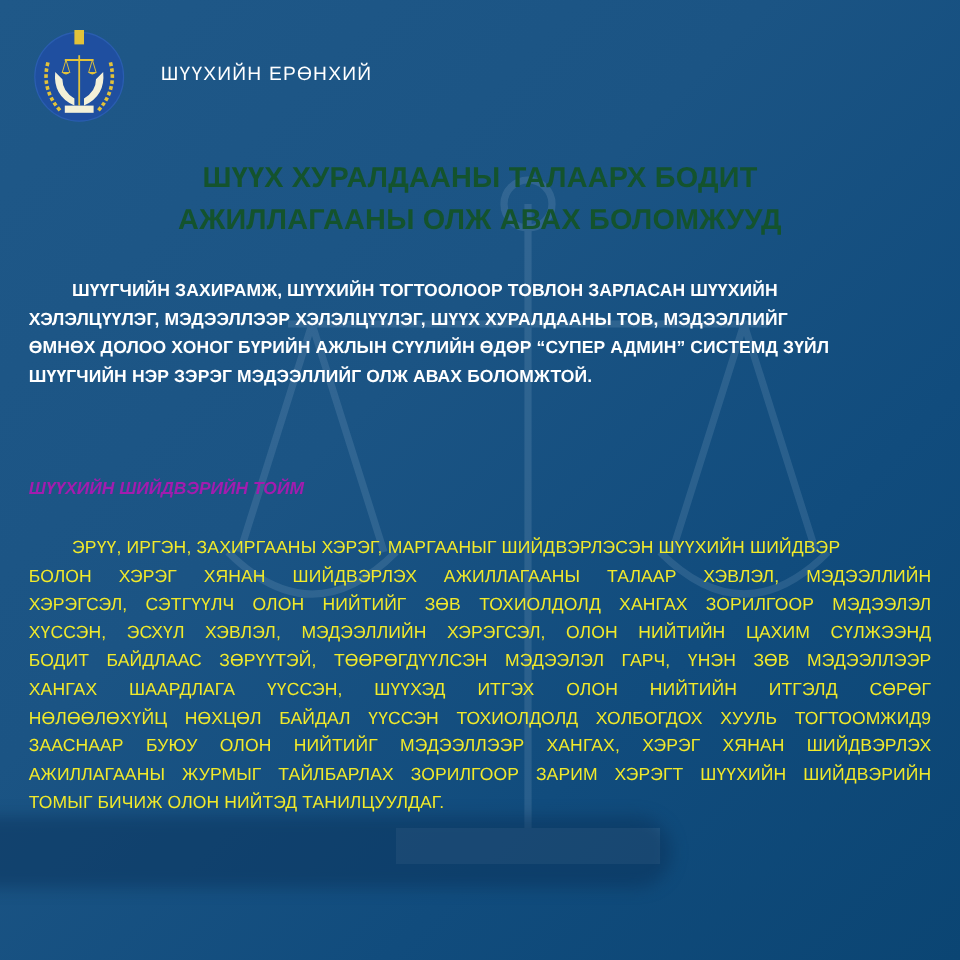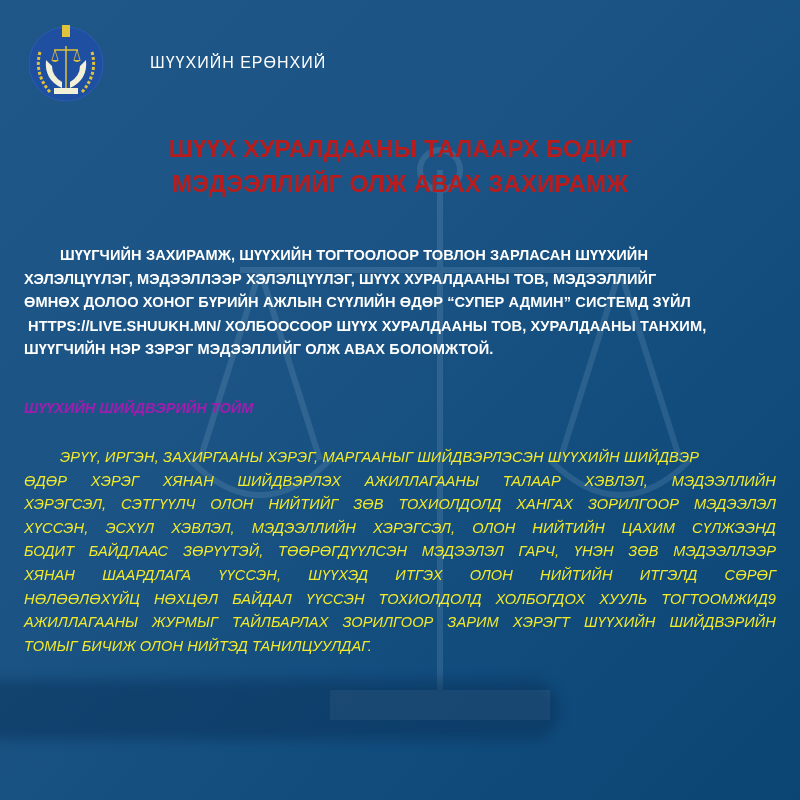--- a/index.html
+++ b/index.html
@@ -16,42 +16,42 @@
   }
   .bg-blur {
     left: -40px; top: 680px; width: 600px; height: 60px;
     background: rgba(10,50,90,0.5); border-radius: 40px; filter: blur(6px);
   }
   .header {
     position: absolute; left: 26px; top: 22px; display: flex; align-items: center;
   }
   .logo { width: 80px; height: 80px; }
   .org-name {
-    margin-left: 44px; color: #ffffff; font-size: 16px; letter-spacing: 1px;
+    margin-left: 28px; color: #ffffff; font-size: 16px; letter-spacing: 1px;
     line-height: 29px; text-align: center;
   }
   .title {
     position: absolute; left: 0; right: 0; top: 131px; text-align: center;
-    color: #b91c1c; font-weight: bold; font-size: 24px; line-height: 35px; letter-spacing: 0.2px;
+    color: #14532d; font-weight: bold; font-size: 24px; line-height: 35px; letter-spacing: 0.2px;
   }
   .intro {
     position: absolute; left: 24px; width: 756px; top: 232px;
     color: #ffffff; font-weight: bold; font-size: 14.6px; line-height: 23.5px;
-    text-align: justify; letter-spacing: 0.1px; margin-top: 12px;
+    text-align: justify; letter-spacing: 0.1px;
   }
   .intro .line { display: block; white-space: nowrap; }
   .section-heading {
     position: absolute; left: 24px; top: 400px;
     color: #a21caf; font-weight: bold; font-style: italic; font-size: 14.5px;
   }
   .summary {
     position: absolute; left: 24px; width: 752px; top: 446px;
     color: #f2ea2a; font-size: 14.6px; line-height: 23.6px; letter-spacing: 0.1px;
   }
-  .summary .line { display: block; text-align: justify; text-align-last: justify; white-space: nowrap; font-style: italic; }
+  .summary .line { display: block; text-align: justify; text-align-last: justify; white-space: nowrap; }
   .summary .line.last { text-align-last: left; }
 </style>
 </head>
 <body>
 
 <svg class="bg-shape bg-scale" viewBox="0 0 520 600">
   <g fill="none" stroke="#cfe3f5" stroke-width="6">
     <line x1="260" y1="40" x2="260" y2="560"></line>
     <line x1="60" y1="140" x2="460" y2="140"></line>
     <path d="M80 140 L20 330 M80 140 L140 330"></path>
@@ -88,36 +88,36 @@
 
     <rect x="28" y="66" width="24" height="6" fill="#f3f0d8"></rect>
   </svg>
   <div class="org-name">
     <div>ШҮҮХИЙН ЕРӨНХИЙ</div>
   </div>
 </div>
 
 <div class="title">
   <div>ШҮҮХ ХУРАЛДААНЫ ТАЛААРХ БОДИТ</div>
-  <div>МЭДЭЭЛЛИЙГ ОЛЖ АВАХ ЗАХИРАМЖ</div>
+  <div>АЖИЛЛАГААНЫ ОЛЖ АВАХ БОЛОМЖУУД</div>
 </div>
 
 <div class="intro">
   <span class="line" style="padding-left:36px;">ШҮҮГЧИЙН ЗАХИРАМЖ, ШҮҮХИЙН ТОГТООЛООР ТОВЛОН ЗАРЛАСАН ШҮҮХИЙН</span>
   <span class="line">ХЭЛЭЛЦҮҮЛЭГ, МЭДЭЭЛЛЭЭР ХЭЛЭЛЦҮҮЛЭГ, ШҮҮХ ХУРАЛДААНЫ ТОВ, МЭДЭЭЛЛИЙГ</span>
   <span class="line">ӨМНӨХ ДОЛОО ХОНОГ БҮРИЙН АЖЛЫН СҮҮЛИЙН ӨДӨР “СУПЕР АДМИН” СИСТЕМД ЗҮЙЛ</span>
-  <span class="line" style="padding-left:4px;">HTTPS://LIVE.SHUUKH.MN/ ХОЛБООСООР ШҮҮХ ХУРАЛДААНЫ ТОВ, ХУРАЛДААНЫ ТАНХИМ,</span>
   <span class="line">ШҮҮГЧИЙН НЭР ЗЭРЭГ МЭДЭЭЛЛИЙГ ОЛЖ АВАХ БОЛОМЖТОЙ.</span>
 </div>
 
 <div class="section-heading">ШҮҮХИЙН ШИЙДВЭРИЙН ТОЙМ</div>
 
 <div class="summary">
   <span class="line" style="padding-left:36px; text-align-last:left; letter-spacing:0.15px;">ЭРҮҮ, ИРГЭН, ЗАХИРГААНЫ ХЭРЭГ, МАРГААНЫГ ШИЙДВЭРЛЭСЭН ШҮҮХИЙН ШИЙДВЭР</span>
-  <span class="line">ӨДӨР ХЭРЭГ ХЯНАН ШИЙДВЭРЛЭХ АЖИЛЛАГААНЫ ТАЛААР ХЭВЛЭЛ, МЭДЭЭЛЛИЙН</span>
+  <span class="line">БОЛОН ХЭРЭГ ХЯНАН ШИЙДВЭРЛЭХ АЖИЛЛАГААНЫ ТАЛААР ХЭВЛЭЛ, МЭДЭЭЛЛИЙН</span>
   <span class="line">ХЭРЭГСЭЛ, СЭТГҮҮЛЧ ОЛОН НИЙТИЙГ ЗӨВ ТОХИОЛДОЛД ХАНГАХ ЗОРИЛГООР МЭДЭЭЛЭЛ</span>
   <span class="line">ХҮССЭН, ЭСХҮЛ ХЭВЛЭЛ, МЭДЭЭЛЛИЙН ХЭРЭГСЭЛ, ОЛОН НИЙТИЙН ЦАХИМ СҮЛЖЭЭНД</span>
   <span class="line">БОДИТ БАЙДЛААС ЗӨРҮҮТЭЙ, ТӨӨРӨГДҮҮЛСЭН МЭДЭЭЛЭЛ ГАРЧ, ҮНЭН ЗӨВ МЭДЭЭЛЛЭЭР</span>
-  <span class="line">ХЯНАН ШААРДЛАГА ҮҮССЭН, ШҮҮХЭД ИТГЭХ ОЛОН НИЙТИЙН ИТГЭЛД СӨРӨГ</span>
+  <span class="line">ХАНГАХ ШААРДЛАГА ҮҮССЭН, ШҮҮХЭД ИТГЭХ ОЛОН НИЙТИЙН ИТГЭЛД СӨРӨГ</span>
   <span class="line">НӨЛӨӨЛӨХҮЙЦ НӨХЦӨЛ БАЙДАЛ ҮҮССЭН ТОХИОЛДОЛД ХОЛБОГДОХ ХУУЛЬ ТОГТООМЖИД9</span>
+  <span class="line">ЗААСНААР БУЮУ ОЛОН НИЙТИЙГ МЭДЭЭЛЛЭЭР ХАНГАХ, ХЭРЭГ ХЯНАН ШИЙДВЭРЛЭХ</span>
   <span class="line">АЖИЛЛАГААНЫ ЖУРМЫГ ТАЙЛБАРЛАХ ЗОРИЛГООР ЗАРИМ ХЭРЭГТ ШҮҮХИЙН ШИЙДВЭРИЙН</span>
   <span class="line last">ТОМЫГ БИЧИЖ ОЛОН НИЙТЭД ТАНИЛЦУУЛДАГ.</span>
 </div>
 
 </body></html>

